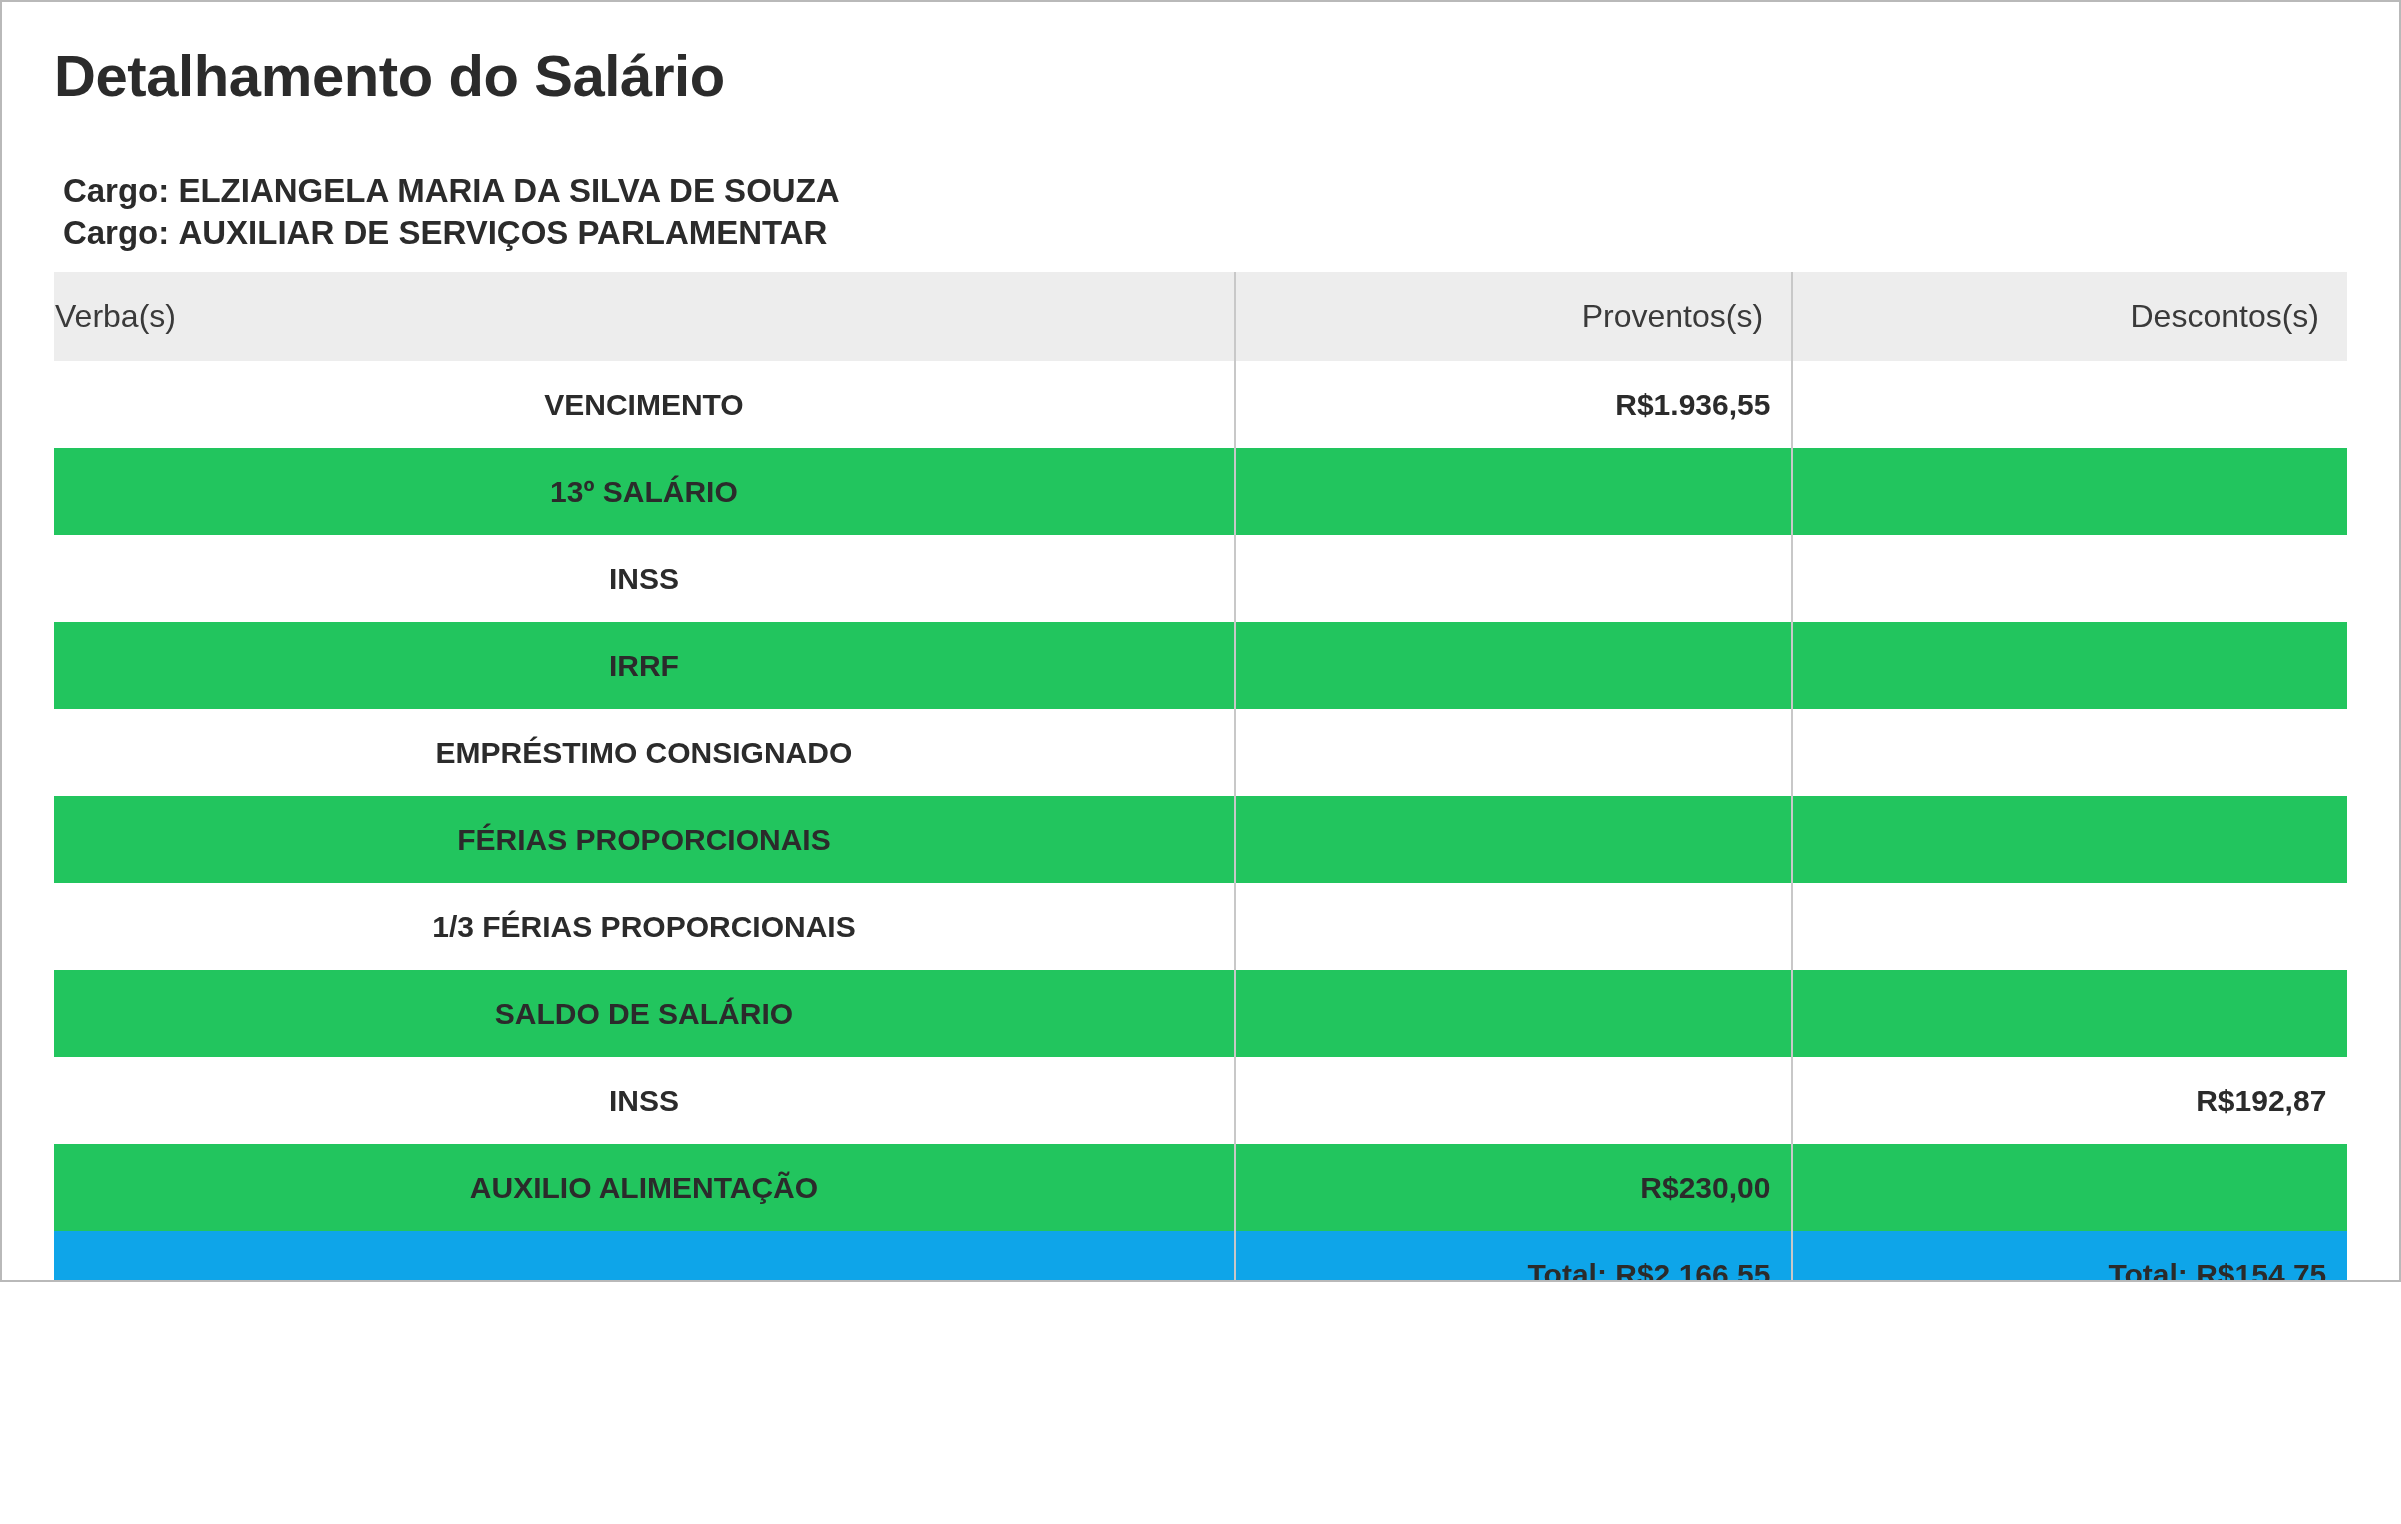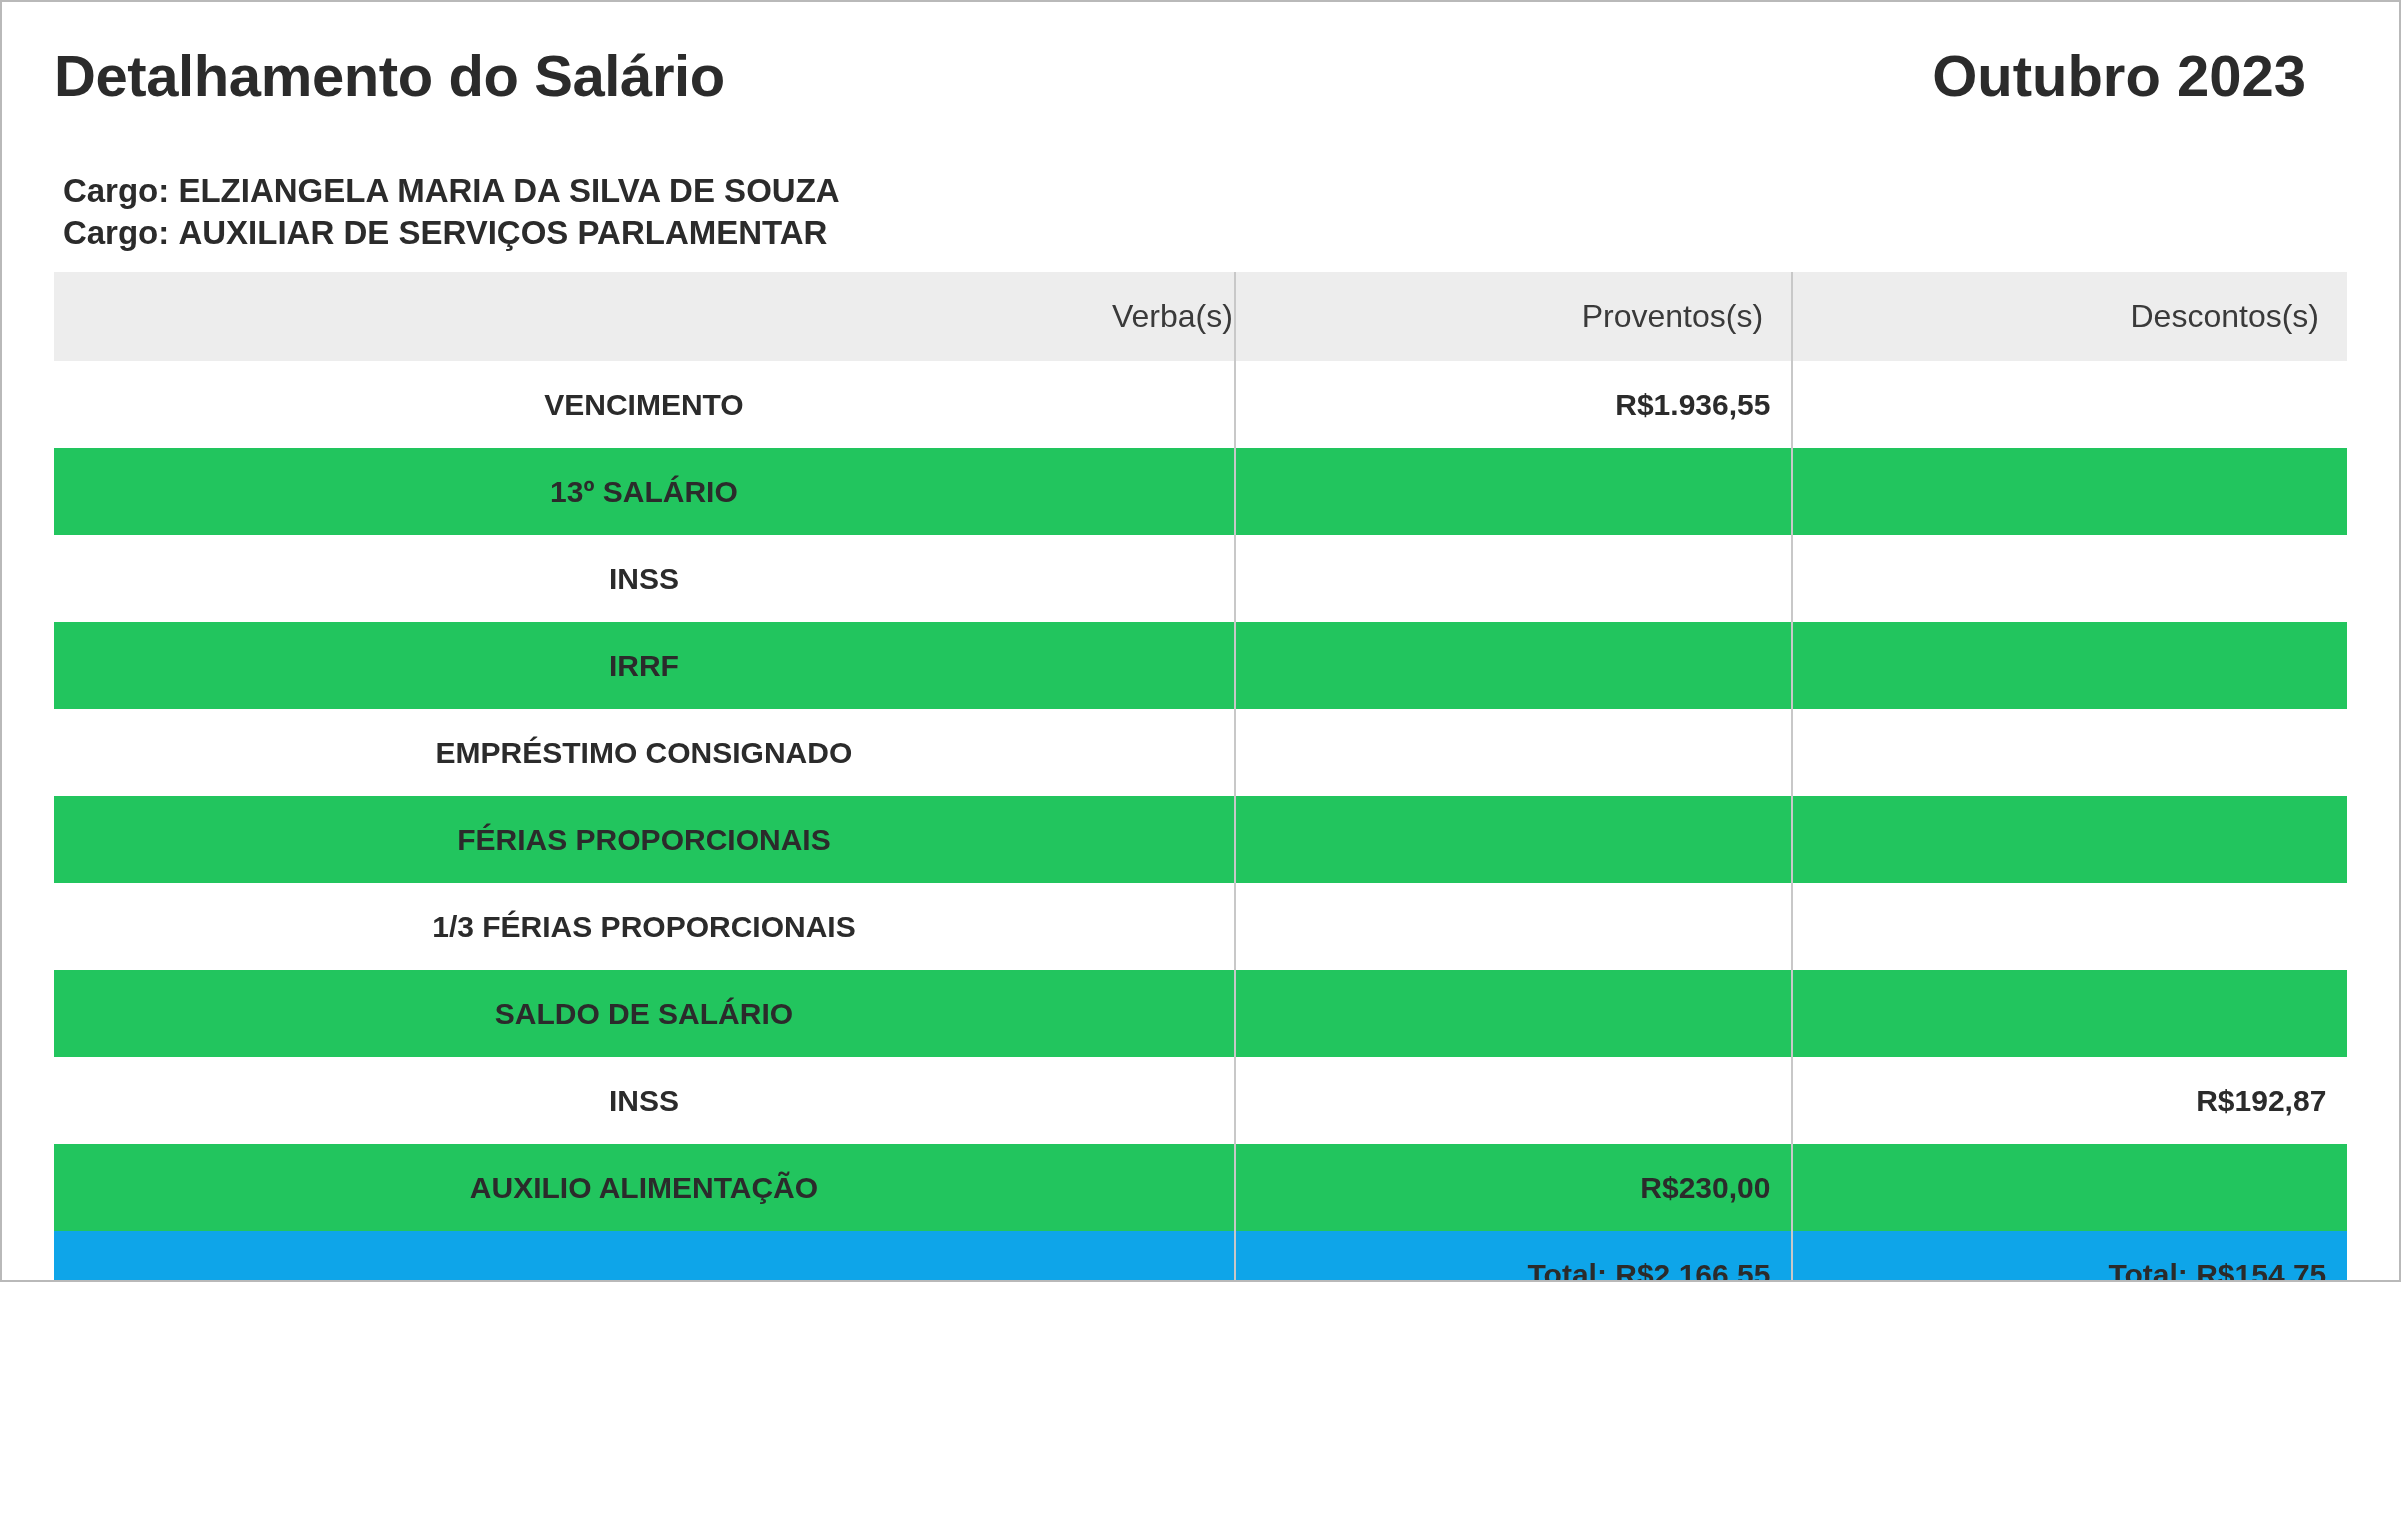--- a/index.html
+++ b/index.html
@@ -72,21 +72,21 @@
   table.salary th {
     background: #ededed;
     font-weight: normal;
     font-size: 32px;
     color: #3a3a3a;
     height: 87px;
     vertical-align: middle;
     border-right: 2.2px solid #c8c8c8;
   }
   table.salary th:last-child { border-right: none; }
-  table.salary th.h-verba { text-align: right; }
+  table.salary th.h-verba { text-align: left; }
   table.salary th.h-prov, table.salary th.h-desc {
     text-align: right;
     padding-right: 28px;
   }
   table.salary td {
     height: 85px;
     vertical-align: middle;
     font-size: 30px;
     font-weight: bold;
     color: #2b2b2b;
@@ -109,21 +109,20 @@
   }
 </style>
 </head>
 <body>
 
 <div class="page">
   <div class="inner">
 
     <div class="header-row">
       <div class="doc-title">Detalhamento do Salário</div>
-      <div class="doc-period">Outubro 2023</div>
     </div>
 
     <div class="meta">
       <div class="meta-line">
         <span class="meta-label">Cargo:</span>
         <span class="meta-value">ELZIANGELA MARIA DA SILVA DE SOUZA</span>
       </div>
       <div class="meta-line">
         <span class="meta-label">Cargo:</span>
         <span class="meta-value">AUXILIAR DE SERVIÇOS PARLAMENTAR</span>

